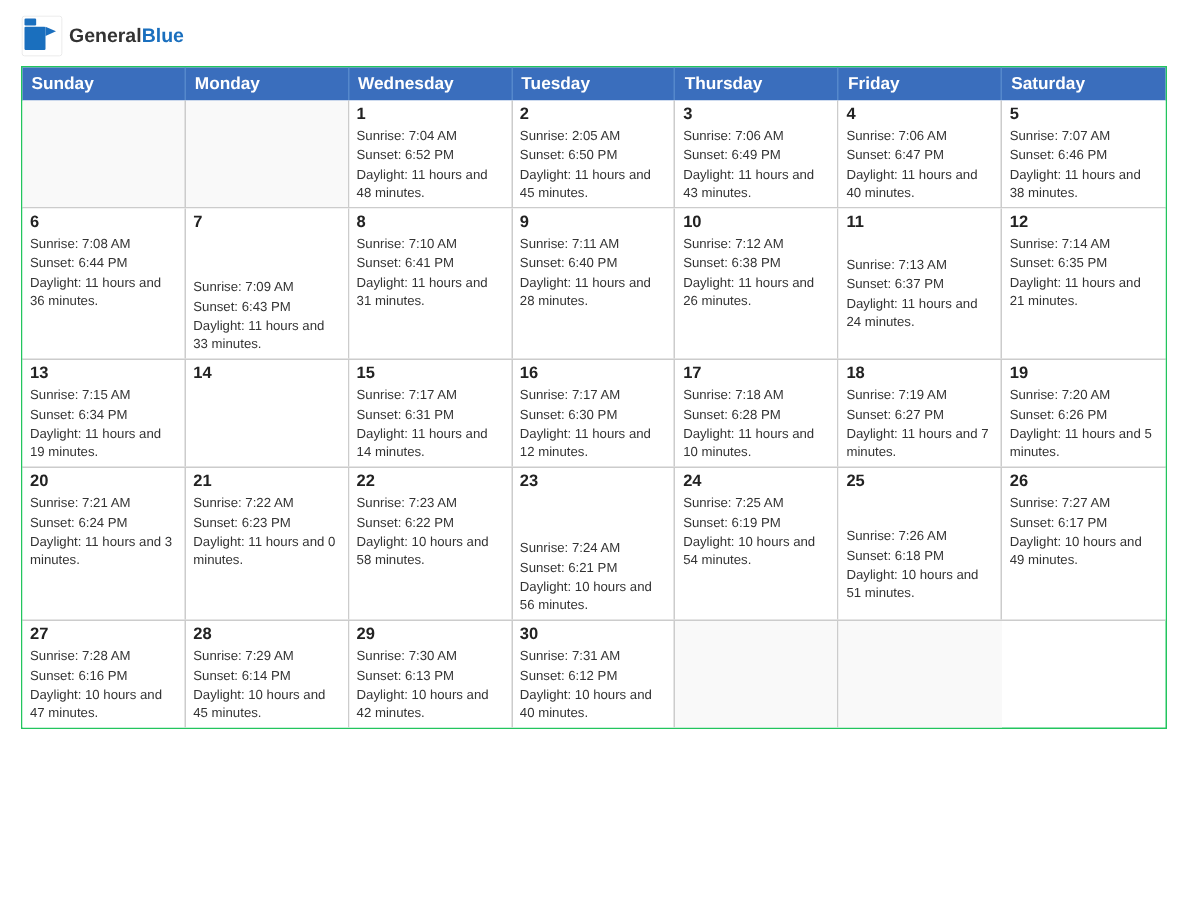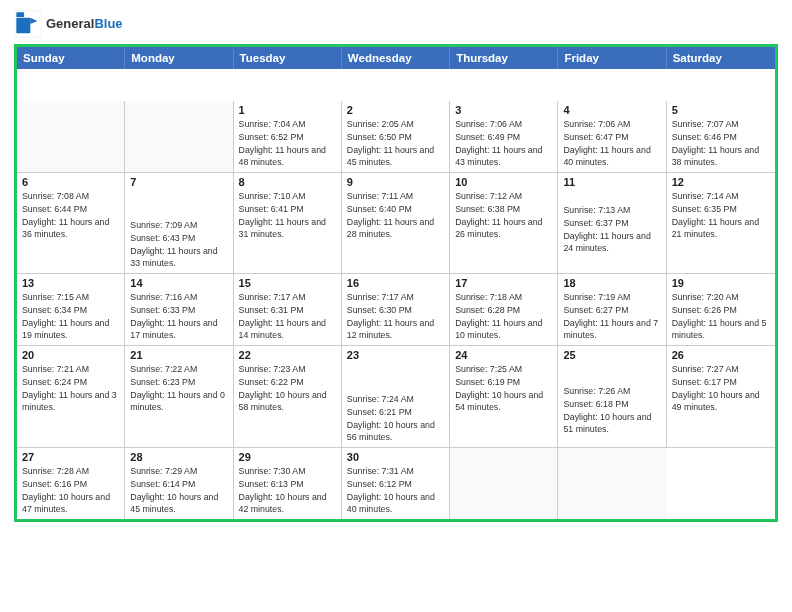--- a/index.html
+++ b/index.html
@@ -48,22 +48,21 @@
     }
     .subtitle {
       font-size: 14px;
       color: #333;
       margin-top: 2px;
     }
     .calendar {
       flex: 1;
       display: flex;
       flex-direction: column;
-      border: 3px solid #22c55e;
-      gap: 32px;
+      border: 1px solid #22c55e;
     }
     .cal-header {
       display: grid;
       grid-template-columns: repeat(7, 1fr);
       background: #3a6ebd;
     }
     .cal-header-cell {
       color: #fff;
       font-size: 11.5px;
       font-weight: bold;
@@ -126,22 +125,22 @@
     <div class="title-block">
       <div class="month-title"></div>
       <div class="subtitle"></div>
     </div>
   </div>
 
   <div class="calendar">
     <div class="cal-header">
     <div class="cal-header-cell">Sunday</div>
         <div class="cal-header-cell">Monday</div>
+        <div class="cal-header-cell">Wednesday</div>
         <div class="cal-header-cell">Tuesday</div>
-        <div class="cal-header-cell">Wednesday</div>
         <div class="cal-header-cell">Thursday</div>
         <div class="cal-header-cell">Friday</div>
         <div class="cal-header-cell">Saturday</div>
       </div>
     <div class="cal-body">
     <div class="cal-row">
           <div class="cal-cell empty"></div>
           <div class="cal-cell empty"></div>
           <div class="cal-cell">
             <div class="day-num">1</div>
@@ -220,23 +219,20 @@
         </div>
         <div class="cal-row">
           <div class="cal-cell">
             <div class="day-num">13</div>
             <div class="day-info" style="white-space: pre-line;">Sunrise: 7:15 AM
 Sunset: 6:34 PM
 Daylight: 11 hours and 19 minutes.</div>
           </div>
           <div class="cal-cell">
             <div class="day-num">14</div>
-            <div class="day-info" style="white-space: pre-line;">Sunrise: 7:16 AM
-Sunset: 6:33 PM
-Daylight: 11 hours and 17 minutes.</div>
           </div>
           <div class="cal-cell">
             <div class="day-num">15</div>
             <div class="day-info" style="white-space: pre-line;">Sunrise: 7:17 AM
 Sunset: 6:31 PM
 Daylight: 11 hours and 14 minutes.</div>
           </div>
           <div class="cal-cell">
             <div class="day-num">16</div>
             <div class="day-info" style="white-space: pre-line;">Sunrise: 7:17 AM

